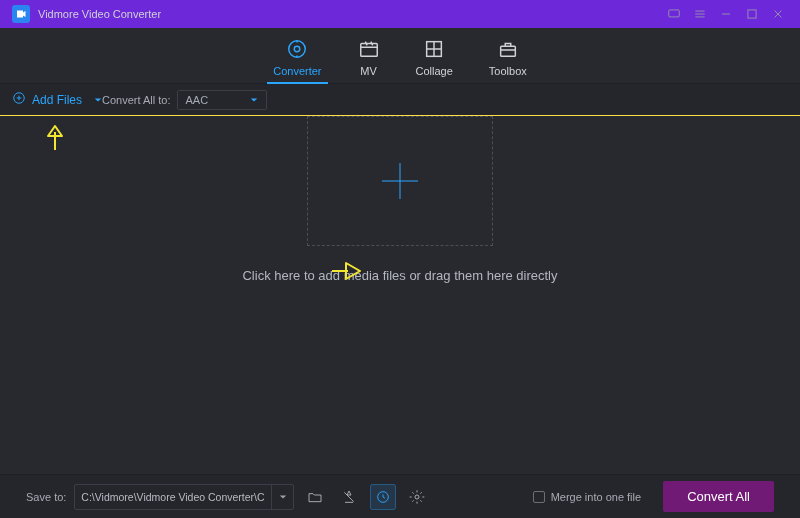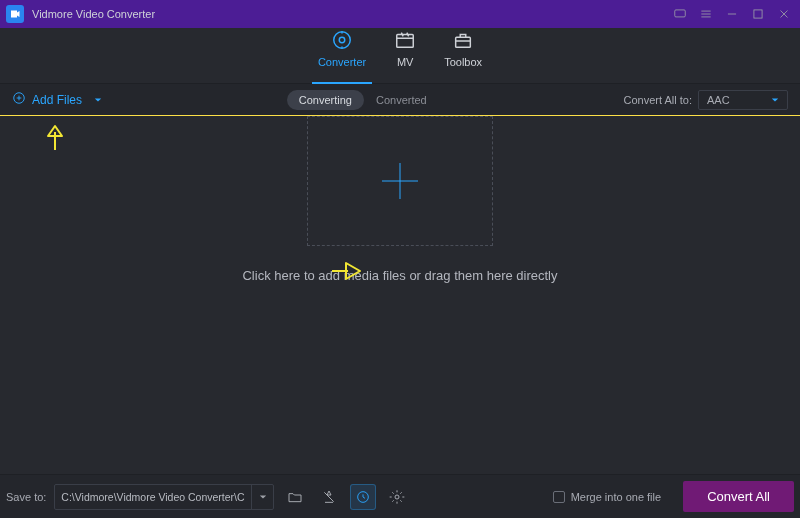--- a/index.html
+++ b/index.html
@@ -1,28 +1,28 @@
 <!DOCTYPE html>
 <html><head>
 <meta charset="utf-8">
 <style>
   * { margin: 0; padding: 0; box-sizing: border-box; font-family: -apple-system, "Segoe UI", Arial, sans-serif; }
   body { width: 800px; height: 518px; background: #27292f; color: #a8abb3; overflow: hidden; font-size: 12px; }
 
   
-  .titlebar { height: 28px; display: flex; align-items: center; padding: 0 6px; background: #4c1d95; }
+  .titlebar { height: 28px; display: flex; align-items: center; padding: 0 12px; background: #6d28d9; }
   .titlebar .logo { width: 18px; height: 18px; border-radius: 3px; background: #2a85f0; display: flex; align-items: center; justify-content: center; margin-right: 8px; }
   .titlebar .logo svg { width: 12px; height: 12px; fill: #fff; }
   .titlebar .title { font-size: 11px; color: #cfd2d8; }
   .titlebar .spacer { flex: 1; }
   .winbtn { width: 20px; height: 20px; display: flex; align-items: center; justify-content: center; margin-left: 6px; cursor: pointer; color: #9ea1a8; }
   .winbtn svg { width: 14px; height: 14px; stroke: currentColor; fill: none; stroke-width: 1.4; }
 
   
-  .tabs { height: 56px; display: flex; justify-content: center; gap: 28px; border-bottom: 1px solid #1e2025; }
+  .tabs { height: 56px; display: flex; justify-content: center; align-items: flex-end; gap: 36px; border-bottom: 1px solid #1e2025; }
   .tab { display: flex; flex-direction: column; align-items: center; gap: 4px; padding-bottom: 6px; cursor: pointer; position: relative; }
   .tab .ticon { height: 24px; display: flex; align-items: center; justify-content: center; }
   .tab .ticon svg { width: 22px; height: 22px; fill: none; stroke: #cfd2d8; stroke-width: 1.6; }
   .tab.active .ticon svg { stroke: #2aa6ff; }
   .tab .tlabel { font-size: 11px; color: #cfd2d8; }
   .tab.active .tlabel { color: #2aa6ff; }
   .tab.active::after { content: ""; position: absolute; bottom: -1px; left: -6px; right: -6px; height: 2px; background: #2aa6ff; }
 
   
   .subbar { height: 32px; display: flex; align-items: center; padding: 0 12px; background: #24262c; border-bottom: 1px solid #fde047; }
@@ -44,21 +44,21 @@
   .dropzone .plus::before, .dropzone .plus::after { content: ""; position: absolute; background: #2aa6ff; }
   .dropzone .plus::before { left: 50%; top: 0; width: 1px; height: 100%; transform: translateX(-50%); }
   .dropzone .plus::after { top: 50%; left: 0; height: 1px; width: 100%; transform: translateY(-50%); }
   .droptext { margin-top: 22px; font-size: 13px; color: #b4b7bf; }
 
   
   .ann-arrow { position: absolute; pointer-events: none; }
   .ann-arrow svg { stroke: #f2e633; fill: none; stroke-width: 2; }
 
   
-  .bottom { height: 44px; display: flex; align-items: center; padding: 0 6px; gap: 8px; background: #24262c; border-top: 1px solid #1e2025; }
+  .bottom { height: 44px; display: flex; align-items: center; padding: 0 26px; gap: 8px; background: #24262c; border-top: 1px solid #1e2025; }
   .saveto { font-size: 11px; color: #a8abb3; }
   .pathbox { flex: 0 0 220px; display: flex; align-items: center; border: 1px solid #3a3e48; border-radius: 2px; overflow: hidden; }
   .pathbox input { flex: 1; background: transparent; border: none; color: #b8bbc2; font-size: 10.5px; padding: 5px 6px; outline: none; }
   .pathbox .drop { width: 22px; display: flex; align-items: center; justify-content: center; border-left: 1px solid #3a3e48; height: 24px; cursor: pointer; }
   .pathbox .drop svg { width: 8px; height: 8px; fill: #9ea1a8; }
   .bicon { width: 26px; height: 26px; display: flex; align-items: center; justify-content: center; border-radius: 3px; cursor: pointer; }
   .bicon svg { width: 16px; height: 16px; stroke: #aeb1b8; fill: none; stroke-width: 1.4; }
   .bicon.hl { background: #2aa6ff22; border: 1px solid #2aa6ff55; }
   .bicon.hl svg { stroke: #2aa6ff; }
   .merge { margin-left: auto; display: flex; align-items: center; gap: 6px; font-size: 11px; cursor: pointer; }
@@ -120,43 +120,48 @@
         <svg viewBox="0 0 24 24">
           <rect x="3" y="6" width="18" height="14" rx="1"></rect>
           <path d="M3 10h18M8 4l2 4M14 4l2 4"></path>
         </svg>
       </div>
     <div class="tlabel">MV</div>
   </div>
   <div class="tab">
     <div class="ticon">
         <svg viewBox="0 0 24 24">
+          <rect x="4" y="4" width="16" height="16"></rect>
+          <path d="M12 4v16M4 12h16"></path>
+        </svg>
+      </div>
+    <div class="tlabel">Collage</div>
+  </div>
+  <div class="tab">
+    <div class="ticon">
+        <svg viewBox="0 0 24 24">
           <rect x="4" y="9" width="16" height="11" rx="1"></rect>
           <path d="M4 13h16M9 9V6h6v3"></path>
         </svg>
       </div>
     <div class="tlabel">Toolbox</div>
   </div>
 </div>
 
 <div class="subbar">
   <div class="addfiles">
     <span class="plus-circ"><svg viewBox="0 0 24 24">
           <circle cx="12" cy="12" r="9"></circle>
           <path d="M12 8v8M8 12h8"></path>
         </svg></span>
     <span>Add Files</span>
     <span class="addfiles-caret"><svg viewBox="0 0 10 10">
           <path d="M1 3l4 4 4-4z"></path>
         </svg></span>
   </div>
-  <div class="segment">
-    <div class="seg-btn active">Converting</div>
-    <div class="seg-btn">Converted</div>
-  </div>
   <div class="convert-all-to">
     <span>Convert All to:</span>
     <div class="format-select">
       <span>AAC</span>
       <span class="caret"><svg viewBox="0 0 10 10">
             <path d="M1 3l4 4 4-4z"></path>
           </svg></span>
     </div>
   </div>
 </div>

